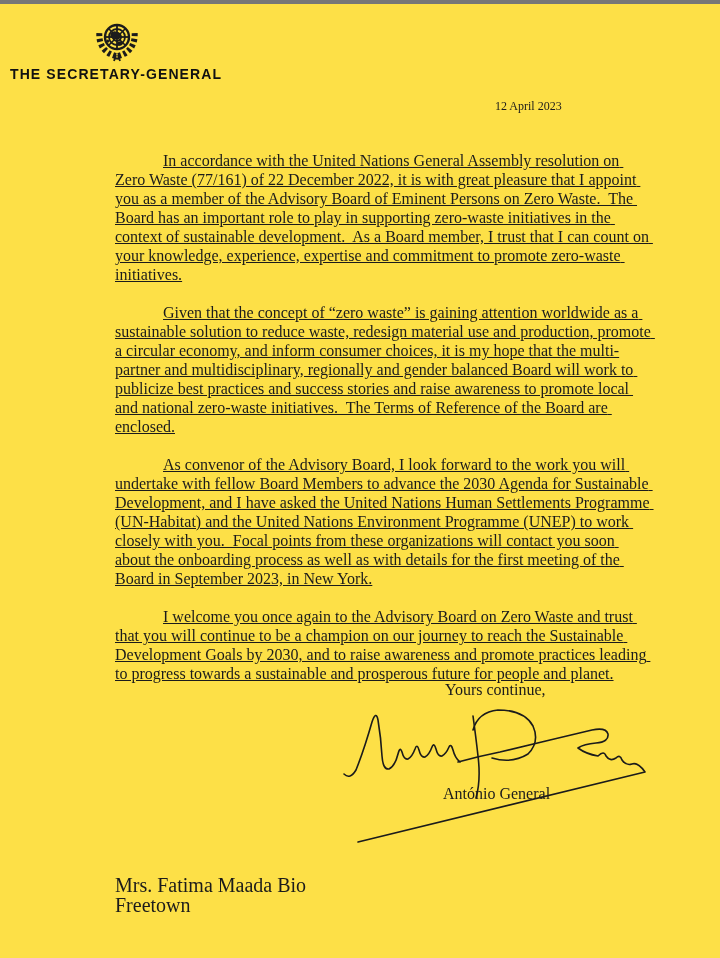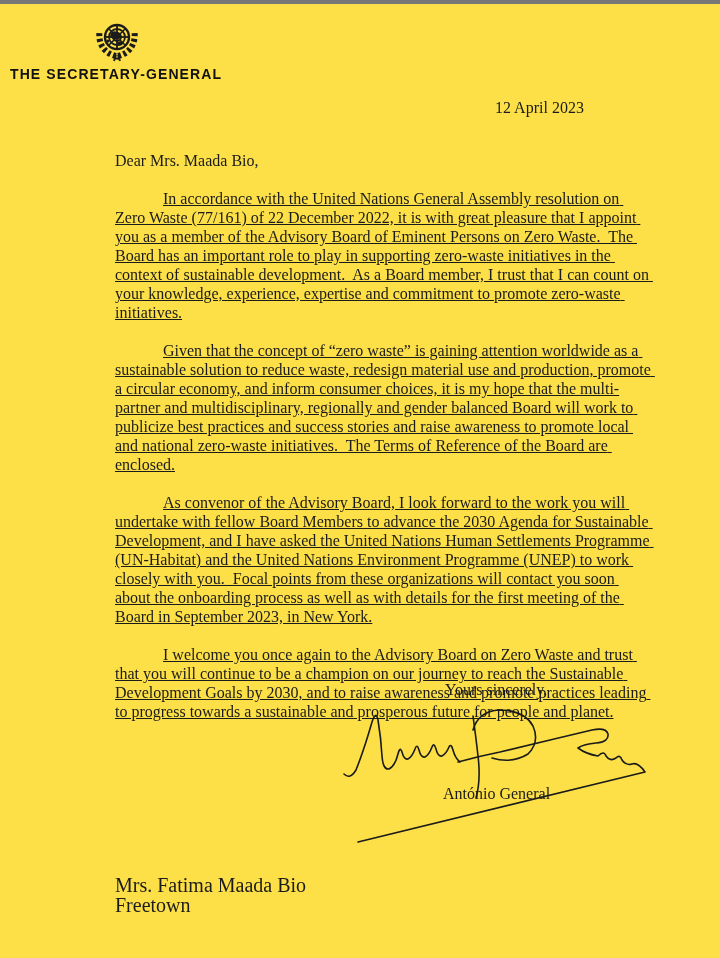--- a/index.html
+++ b/index.html
@@ -14,21 +14,21 @@
   }
   
   .emblem{position:absolute;left:92px;top:13px;width:50px;height:50px;}
   .letterhead-title{
     position:absolute;left:10px;top:62px;
     font-family:"Liberation Sans","DejaVu Sans",sans-serif;
     font-weight:bold;font-size:14px;letter-spacing:1.1px;
     color:#111;white-space:nowrap;
   }
   
-  .date-line{position:absolute;left:495px;top:95px;font-size:16px;}
+  .date-line{position:absolute;left:495px;top:95px;font-size:12px;}
   
   .body-block{position:absolute;left:115px;top:147px;width:537px;font-size:16px;line-height:19px;}
   .salutation{margin:0 0 19px 0;}
   .para{margin:0 0 19px 0;text-indent:48px;white-space:pre-wrap;text-decoration:underline;}
   
   .closing{position:absolute;left:445px;top:677px;font-size:16px;}
   .signature{position:absolute;left:340px;top:700px;width:310px;height:145px;}
   .signer-name{position:absolute;left:443px;top:781px;font-size:16px;}
   
   .recipient{position:absolute;left:115px;top:871px;font-size:20px;line-height:20px;}
@@ -56,28 +56,27 @@
     <path d="M48 78 C26 73 12 56 15 28" stroke-width="6" stroke-dasharray="3 2.6"></path>
     <path d="M52 78 C74 73 88 56 85 28" stroke-width="6" stroke-dasharray="3 2.6"></path>
     <path d="M48 76 L44 88 M52 76 L56 88 M44 82 L56 84" stroke-width="1.8"></path>
   </svg>
 
   <div class="letterhead-title">THE SECRETARY-GENERAL</div>
 
   <div class="date-line">12 April 2023</div>
 
   <div class="body-block">
-    <div class="salutation">Dear Mrs. Maada Bio,</div>
     <p class="para">In accordance with the United Nations General Assembly resolution on Zero Waste (77/161) of 22 December 2022, it is with great pleasure that I appoint you as a member of the Advisory Board of Eminent Persons on Zero Waste.  The Board has an important role to play in supporting zero-waste initiatives in the context of sustainable development.  As a Board member, I trust that I can count on your knowledge, experience, expertise and commitment to promote zero-waste initiatives.</p>
     <p class="para">Given that the concept of “zero waste” is gaining attention worldwide as a sustainable solution to reduce waste, redesign material use and production, promote a circular economy, and inform consumer choices, it is my hope that the multi-partner and multidisciplinary, regionally and gender balanced Board will work to publicize best practices and success stories and raise awareness to promote local and national zero-waste initiatives.  The Terms of Reference of the Board are enclosed.</p>
     <p class="para">As convenor of the Advisory Board, I look forward to the work you will undertake with fellow Board Members to advance the 2030 Agenda for Sustainable Development, and I have asked the United Nations Human Settlements Programme (UN-Habitat) and the United Nations Environment Programme (UNEP) to work closely with you.  Focal points from these organizations will contact you soon about the onboarding process as well as with details for the first meeting of the Board in September 2023, in New York.</p>
     <p class="para">I welcome you once again to the Advisory Board on Zero Waste and trust that you will continue to be a champion on our journey to reach the Sustainable Development Goals by 2030, and to raise awareness and promote practices leading to progress towards a sustainable and prosperous future for people and planet.</p>
   </div>
 
-  <div class="closing">Yours sincerely,</div>
+  <div class="closing">Yours continue,</div>
 
   <svg class="signature" viewBox="0 0 310 145" fill="none" stroke="#1b1b1b" stroke-width="1.6" stroke-linecap="round" stroke-linejoin="round">
 
     <path d="M4 70 Q10 76 16 66 Q24 46 32 18 Q36 6 38 16 Q41 34 42 52 Q43 66 49 65
              Q55 62 58 50 Q60 42 62 48 Q64 56 68 55 Q72 53 75 45 Q77 39 79 46
              Q81 54 85 53 Q89 51 92 43 Q94 38 96 45 Q98 53 102 52 Q106 50 109 43
              Q111 39 113 46 Q115 54 120 58"></path>
 
     <path d="M133 26 Q138 8 158 6 Q184 6 193 22 Q200 38 188 50 Q172 60 152 54"></path>
     <path d="M133 12 Q136 34 138 52 Q141 76 136 94"></path>

